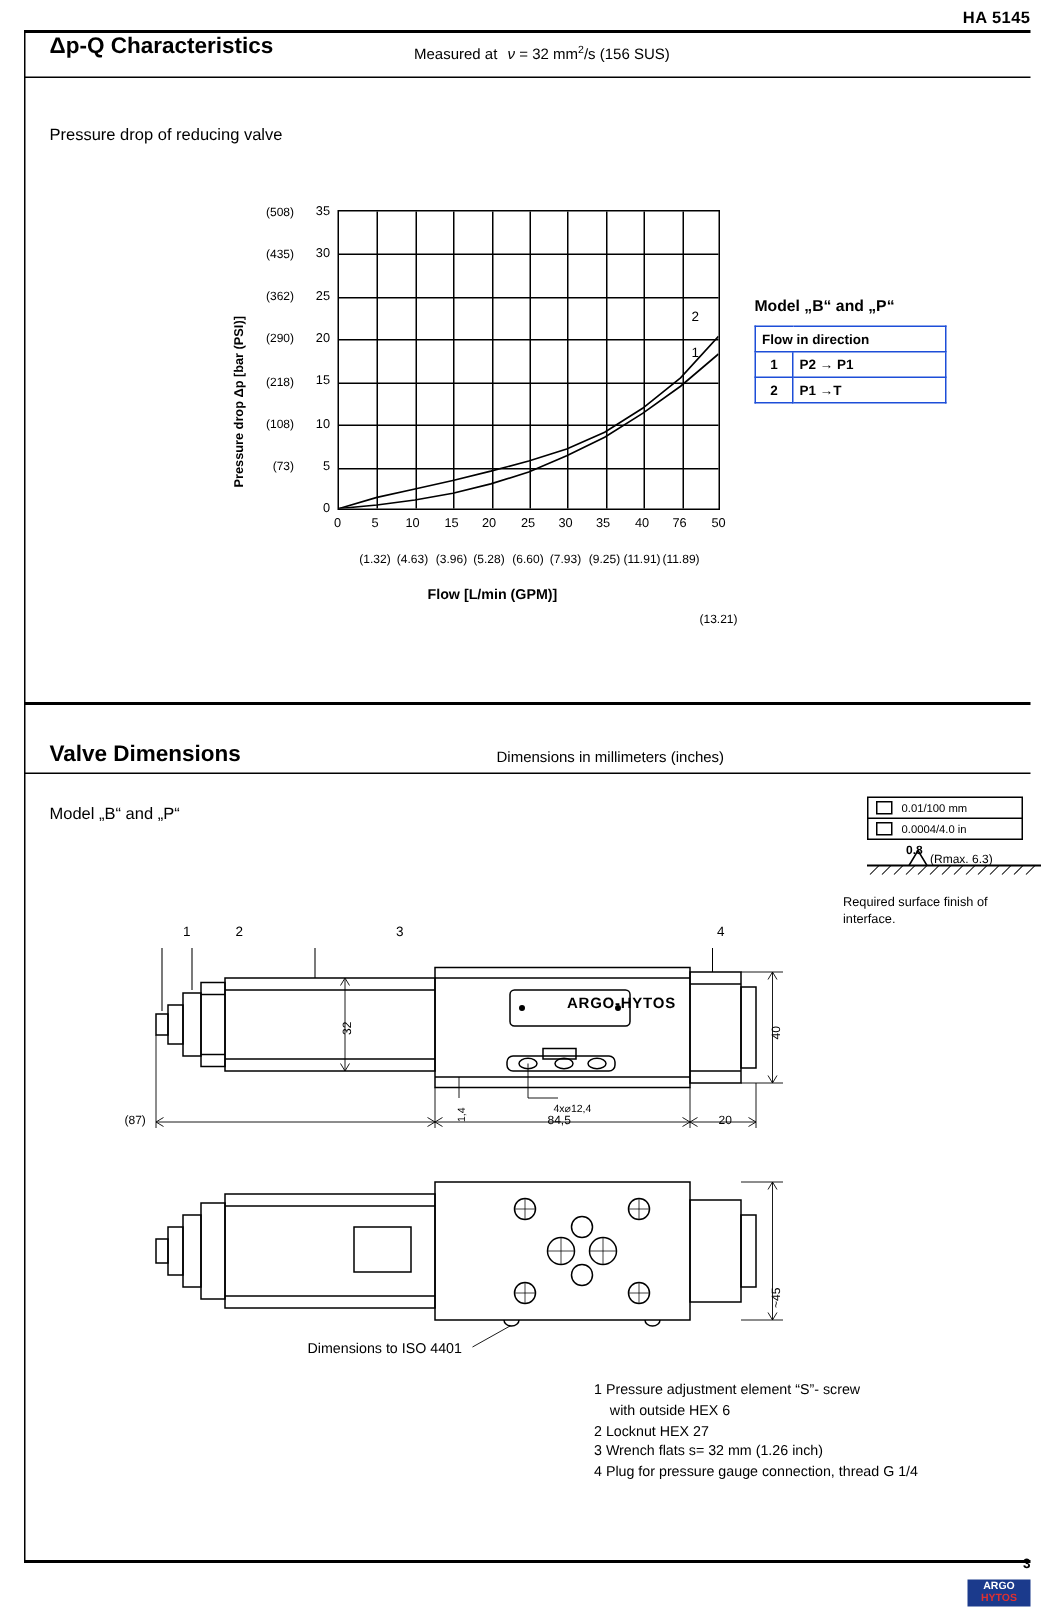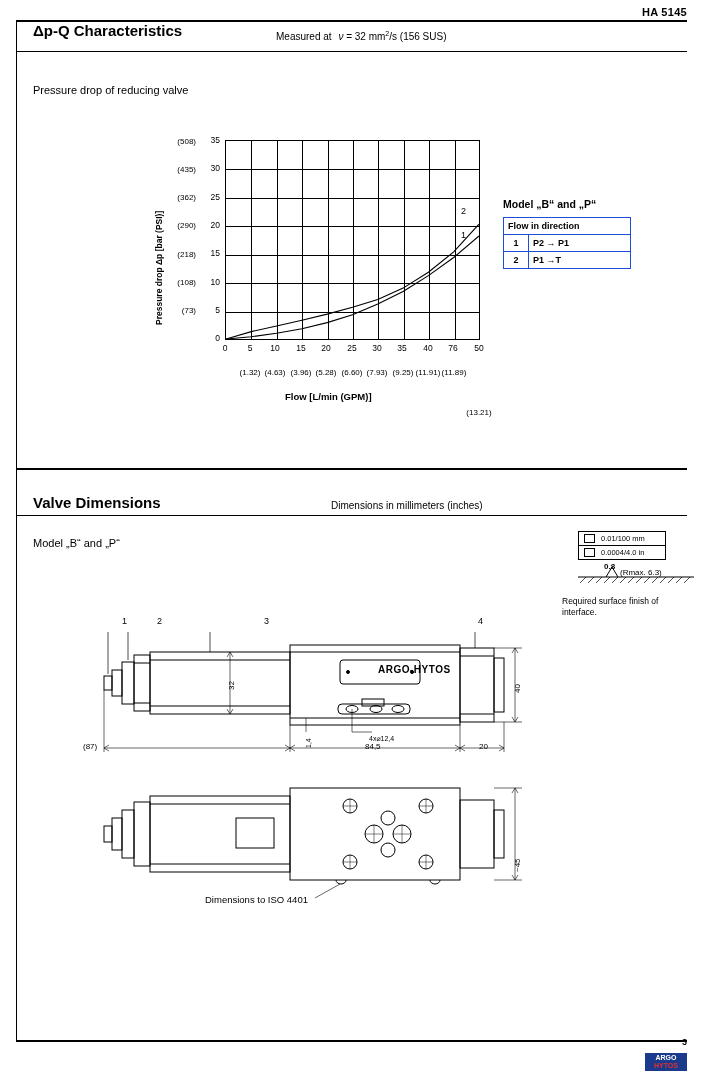--- a/index.html
+++ b/index.html
@@ -141,21 +141,21 @@
     left: 503px;
     top: 198px;
     font-size: 10.5px;
     font-weight: bold;
   }
   
   #finish-box {
     position: absolute;
     left: 578px;
     top: 531px;
-    width: 88px;
+    width: 104px;
     font-size: 7.5px;
   }
   #finish-box .row {
     border: 1px solid #000;
     padding: 1px 3px 1px 22px;
     position: relative;
     height: 11px;
     line-height: 11px;
     background: #fff;
   }
@@ -518,20 +518,27 @@
       <line x1="404" y1="8" x2="432" y2="8"></line>
       <line x1="404" y1="100" x2="432" y2="100"></line>
 
       <line x1="250" y1="104" x2="225" y2="118"></line>
     </g>
   </svg>
   <div class="dtext vert" style="left:513px; top:872px;">~45</div>
 
   <div class="iso-note">Dimensions to ISO 4401</div>
 
+  <div class="legend">
+    <div>1 Pressure adjustment element “S”- screw</div>
+    <div style="white-space:pre;">    with outside HEX 6</div>
+    <div>2 Locknut HEX 27</div>
+    <div>3 Wrench flats s= 32 mm (1.26 inch)</div>
+    <div>4 Plug for pressure gauge connection, thread G 1/4</div>
+  </div>
 
   <div class="logo">
     <div>ARGO</div>
     <div class="l2">HYTOS</div>
   </div>
   <div class="pagenum" style="right:16px; bottom:32px;">3</div>
 
 </div>
 
 </body></html>

